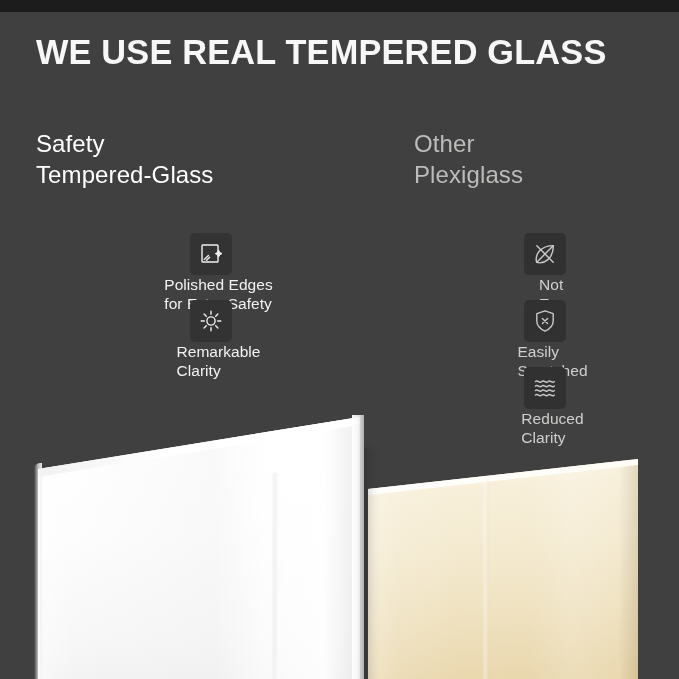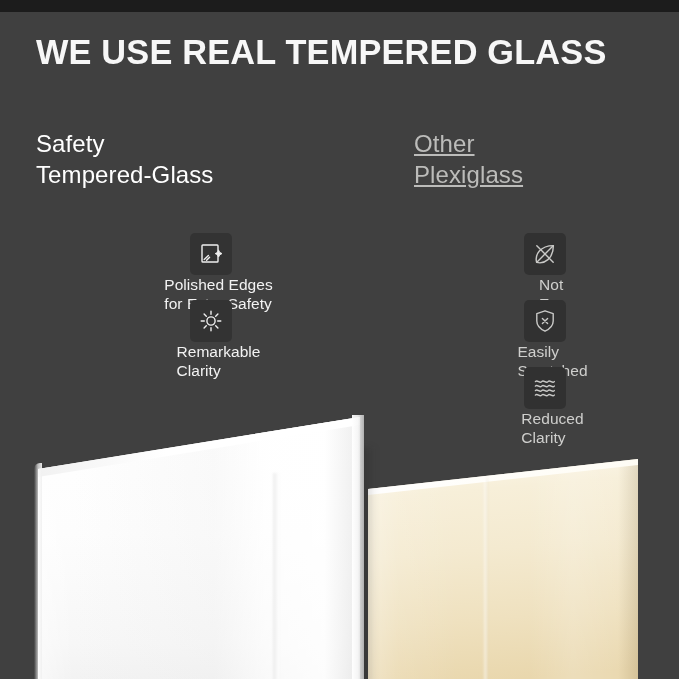--- a/index.html
+++ b/index.html
@@ -45,21 +45,21 @@
 
   .col-title {
     font-size: 24px;
     line-height: 31px;
     font-weight: 500;
     letter-spacing: 0.1px;
     margin: 0 0 0 0;
     white-space: pre-line;
   }
   .col-left .col-title  { color: #ffffff; }
-  .col-right .col-title { color: #bcbcba; text-decoration: underline; }
+  .col-right .col-title { color: #bcbcba; }
 
   
   .features {
     position: absolute;
     top: 105px;
     left: 0;
     width: 100%;
   }
   .feature {
     display: flex;

